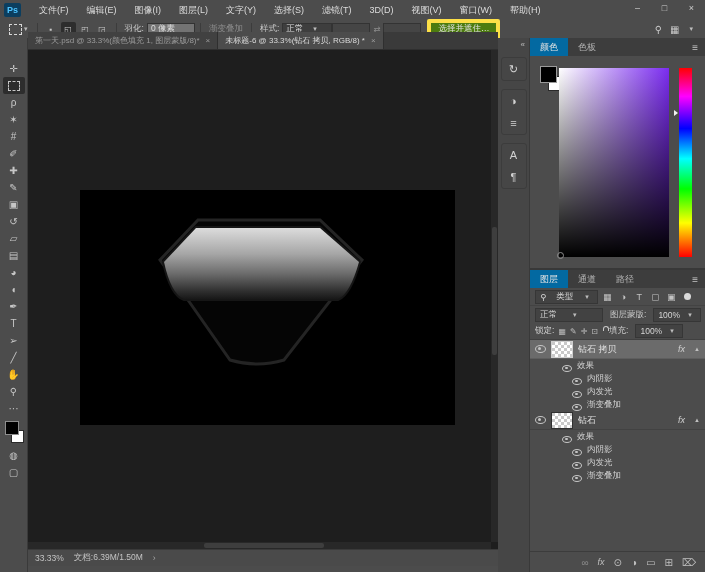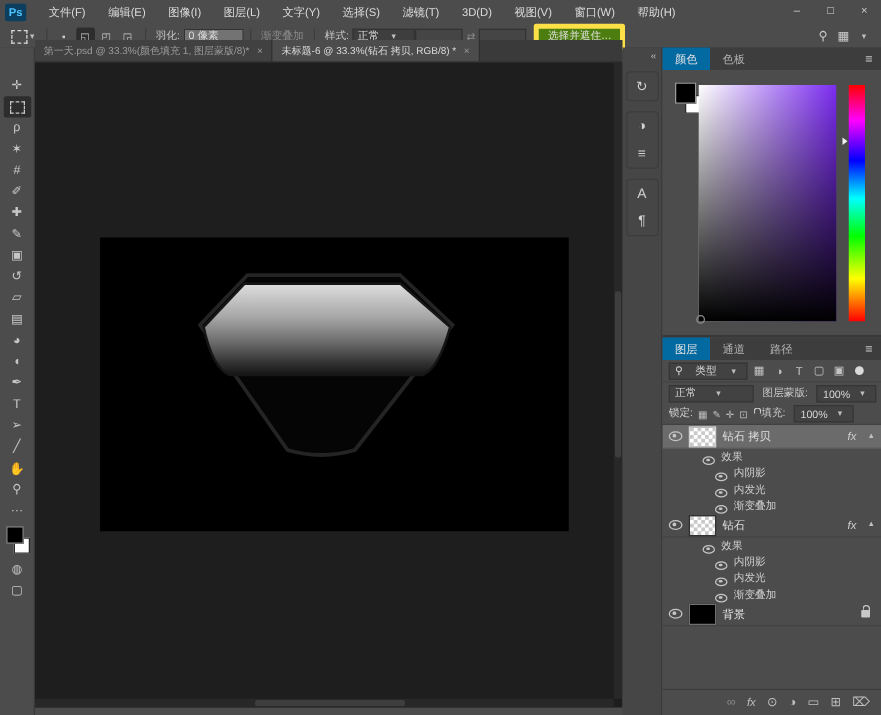--- a/index.html
+++ b/index.html
@@ -281,20 +281,25 @@
       </svg>
     </div>
     <div class="vscroll">
         <div class="vthumb"></div>
       </div>
     <div class="hscroll">
         <div class="hthumb"></div>
       </div>
   </div>
 
+  <div id="statusbar">
+    <span>33.33%</span>
+    <span>文档:6.39M/1.50M</span>
+    <span class="chev">›</span>
+  </div>
 </div>
 
 <div id="strip" class="abs">
   <span class="strip-collapse">«</span>
   <div class="strip-group">
     <div class="strip-btn">
         <span>↻</span>
       </div>
   </div>
   <div class="strip-group">
@@ -426,28 +431,20 @@
       </div>
       <div class="srow ind2">
         <span class="eye sm"></span>
         <span>内发光</span>
       </div>
       <div class="srow ind2">
         <span class="eye sm"></span>
         <span>渐变叠加</span>
       </div>
 
-      <div class="lrow">
-        <span class="eyebox">
-            <span class="eye"></span>
-          </span>
-        <span class="thumb blackthumb"></span>
-        <span class="lname">背景</span>
-        <span class="locki"></span>
-      </div>
     </div>
 
     <div class="lp-bottom">
       <span class="dimi">∞</span>
       <span class="fxs">fx</span>
       <span>⊙</span>
       <span>◑</span>
       <span>▭</span>
       <span>⊞</span>
       <span>⌦</span>

